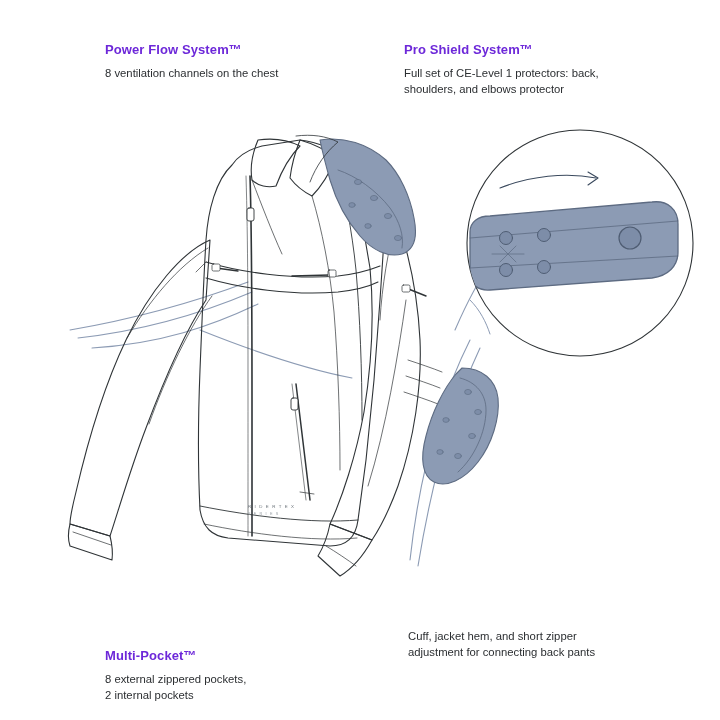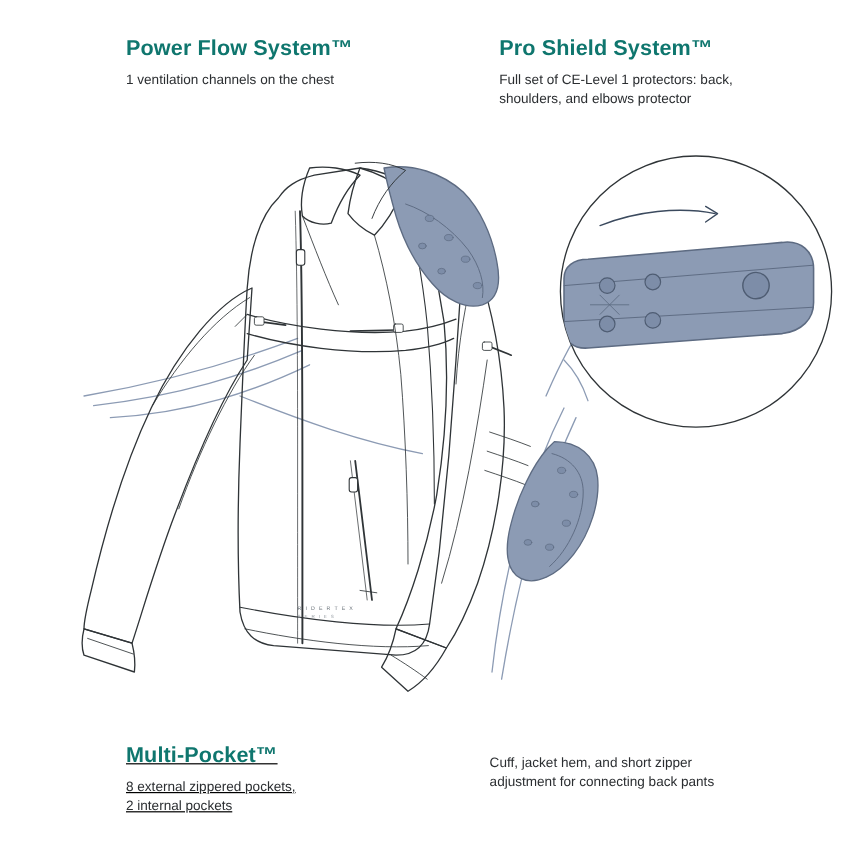--- a/index.html
+++ b/index.html
@@ -16,37 +16,37 @@
     width: 720px;
     height: 720px;
     background: #ffffff;
     overflow: hidden;
   }
   .callout {
     position: absolute;
     width: 255px;
   }
   .callout .c-title {
-    font-size: 18px;
+    font-size: 13px;
     font-weight: bold;
-    color: #0f766e;
+    color: #6d28d9;
     letter-spacing: 0.1px;
-    margin: 0 0 7px 0;
+    margin: 12px 0 7px 0;
     line-height: 1.2;
   }
   .callout .c-desc {
     font-size: 11.3px;
     color: #2b2e31;
     line-height: 1.45;
     margin: 0;
     white-space: pre-line;
   }
   #callout-power-flow { left: 105px; top: 30px; }
-  #callout-pro-shield { left: 416px; top: 30px; }
-  #callout-multi-pocket { left: 105px; top: 619px; text-decoration: underline; }
+  #callout-pro-shield { left: 404px; top: 30px; }
+  #callout-multi-pocket { left: 105px; top: 636px; }
   #callout-perfect-fit { left: 408px; top: 628px; }
 
   #artwork {
     position: absolute;
     left: 0;
     top: 0;
     width: 720px;
     height: 720px;
   }
 </style>
@@ -201,21 +201,21 @@
         <path d="M588 172 L 598 178 L 588 185" stroke="#3b4a5e" stroke-width="1.1" fill="none"></path>
       </g>
 
       <path d="M470 300 C 480 310, 486 322, 490 334" stroke="#8c9bb4" stroke-width="1" fill="none"></path>
 
     </g>
   </svg>
 
   <div class="callout" id="callout-power-flow">
     <div class="c-title">Power Flow System™</div>
-    <div class="c-desc">1 ventilation channels on the chest</div>
+    <div class="c-desc">8 ventilation channels on the chest</div>
   </div>
 
   <div class="callout" id="callout-pro-shield">
     <div class="c-title">Pro Shield System™</div>
     <div class="c-desc">Full set of CE-Level 1 protectors: back,
 shoulders, and elbows protector</div>
   </div>
 
   <div class="callout" id="callout-multi-pocket">
     <div class="c-title">Multi-Pocket™</div>

